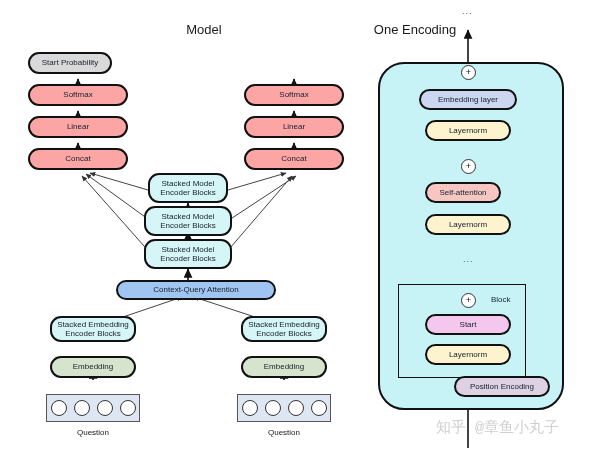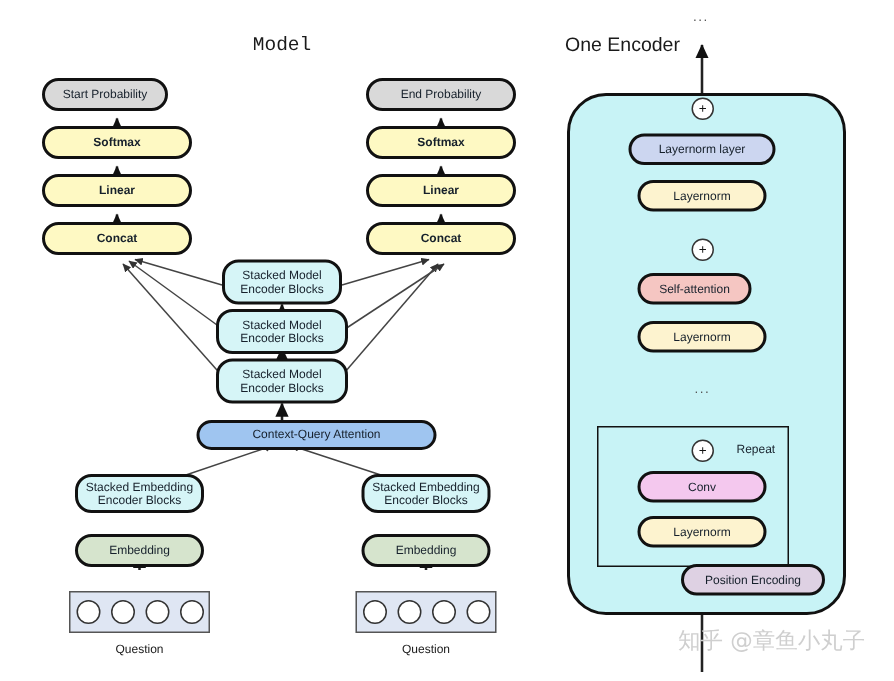--- a/index.html
+++ b/index.html
@@ -10,21 +10,21 @@
   .title{position:absolute;font-size:13px;color:#1a1a1a;white-space:nowrap;text-align:center;}
 
   .node{position:absolute;box-sizing:border-box;border:2px solid #111;
         display:flex;align-items:center;justify-content:center;text-align:center;
         font-size:8px;line-height:9.5px;color:#16202b;border-radius:11px;
         background:#fff;z-index:3;}
   .node.two-line{line-height:9.5px;}
   .node span{display:block;}
 
   .grey{background:#d9d9d9;}
-  .white{background:#fef9c3;font-weight:bold;}
+  .white{background:#fca5a5;}
   .cyanlt{background:#d6f5f7;}
   .blue{background:#9fc5f0;}
   .green{background:#d6e4cd;}
   .lav{background:#ccd6f0;}
   .cream{background:#fdf3cf;}
   .pinkred{background:#f5c6c2;}
   .magenta{background:#f4c8ee;}
   .mauve{background:#ded1e3;}
 
   .wordbox{position:absolute;box-sizing:border-box;border:1.5px solid #555;
@@ -172,40 +172,37 @@
 
     <g stroke="#333" stroke-width="1.1" fill="none" marker-end="url(#ahs)">
       <path d="M468,372 L419,372 Q414,372 414,367 L414,305 Q414,300 419,300 L460,300"></path>
     </g>
 
     <g stroke="#222" stroke-width="1.7" fill="none" marker-end="url(#ah)">
       <path d="M468,448 L468,394"></path>
     </g>
   </svg>
 
-  <div class="title" style="left:138px;top:22px;width:100px;font-family:Liberation Mono, monospace;">Model</div>
-
-  <div class="title" style="left:360px;top:22px;width:110px;">One Encoder</div>
+  <div class="title" style="left:154px;top:22px;width:100px;">Model</div>
+
+  <div class="title" style="left:360px;top:22px;width:110px;">One Encoding</div>
 
   <div class="node grey" style="left:28px;top:52px;width:84px;height:22px;">
     <span>Start Probability</span>
   </div>
   <div class="node white" style="left:28px;top:84px;width:100px;height:22px;">
     <span>Softmax</span>
   </div>
   <div class="node white" style="left:28px;top:116px;width:100px;height:22px;">
     <span>Linear</span>
   </div>
   <div class="node white" style="left:28px;top:148px;width:100px;height:22px;">
     <span>Concat</span>
   </div>
 
-  <div class="node grey" style="left:244px;top:52px;width:100px;height:22px;">
-    <span>End Probability</span>
-  </div>
   <div class="node white" style="left:244px;top:84px;width:100px;height:22px;">
     <span>Softmax</span>
   </div>
   <div class="node white" style="left:244px;top:116px;width:100px;height:22px;">
     <span>Linear</span>
   </div>
   <div class="node white" style="left:244px;top:148px;width:100px;height:22px;">
     <span>Concat</span>
   </div>
 
@@ -215,21 +212,21 @@
   </div>
   <div class="node cyanlt two-line" style="left:144px;top:206px;width:88px;height:30px;flex-direction:column;">
     <span>Stacked Model</span>
     <span>Encoder Blocks</span>
   </div>
   <div class="node cyanlt two-line" style="left:144px;top:239px;width:88px;height:30px;flex-direction:column;">
     <span>Stacked Model</span>
     <span>Encoder Blocks</span>
   </div>
 
-  <div class="node blue" style="left:131px;top:280px;width:160px;height:20px;">
+  <div class="node blue" style="left:116px;top:280px;width:160px;height:20px;">
     <span>Context-Query Attention</span>
   </div>
 
   <div class="node cyanlt two-line" style="left:50px;top:316px;width:86px;height:26px;flex-direction:column;">
     <span>Stacked Embedding</span>
     <span>Encoder Blocks</span>
   </div>
   <div class="node green" style="left:50px;top:356px;width:86px;height:22px;">
     <span>Embedding</span>
   </div>
@@ -258,52 +255,52 @@
 
   <div class="panel" style="left:378px;top:62px;width:186px;height:348px;"></div>
 
   <div class="dots" style="left:462px;top:6px;">...</div>
 
   <div class="plus" style="left:461px;top:65px;">
     <span>+</span>
   </div>
 
   <div class="node lav" style="left:419px;top:89px;width:98px;height:21px;">
-    <span>Layernorm layer</span>
+    <span>Embedding layer</span>
   </div>
   <div class="node cream" style="left:425px;top:120px;width:86px;height:21px;">
     <span>Layernorm</span>
   </div>
 
   <div class="plus" style="left:461px;top:159px;">
     <span>+</span>
   </div>
 
   <div class="node pinkred" style="left:425px;top:182px;width:76px;height:21px;">
     <span>Self-attention</span>
   </div>
   <div class="node cream" style="left:425px;top:214px;width:86px;height:21px;">
     <span>Layernorm</span>
   </div>
 
   <div class="dots" style="left:463px;top:254px;">...</div>
 
   <div class="repeatbox" style="left:398px;top:284px;width:128px;height:94px;"></div>
-  <div class="repeat-label" style="left:491px;top:295px;">Repeat</div>
+  <div class="repeat-label" style="left:491px;top:295px;">Block</div>
 
   <div class="plus" style="left:461px;top:293px;">
     <span>+</span>
   </div>
 
   <div class="node magenta" style="left:425px;top:314px;width:86px;height:21px;">
-    <span>Conv</span>
+    <span>Start</span>
   </div>
   <div class="node cream" style="left:425px;top:344px;width:86px;height:21px;">
     <span>Layernorm</span>
   </div>
 
   <div class="node mauve" style="left:420px;top:376px;width:96px;height:21px;margin-left:34px;">
     <span>Position Encoding</span>
   </div>
 
-  <div class="watermark" style="left:452px;top:418px;">知乎 @章鱼小丸子</div>
+  <div class="watermark" style="left:436px;top:418px;font-family:Liberation Mono, monospace;">知乎 @章鱼小丸子</div>
 
 </div>
 
 </body></html>

